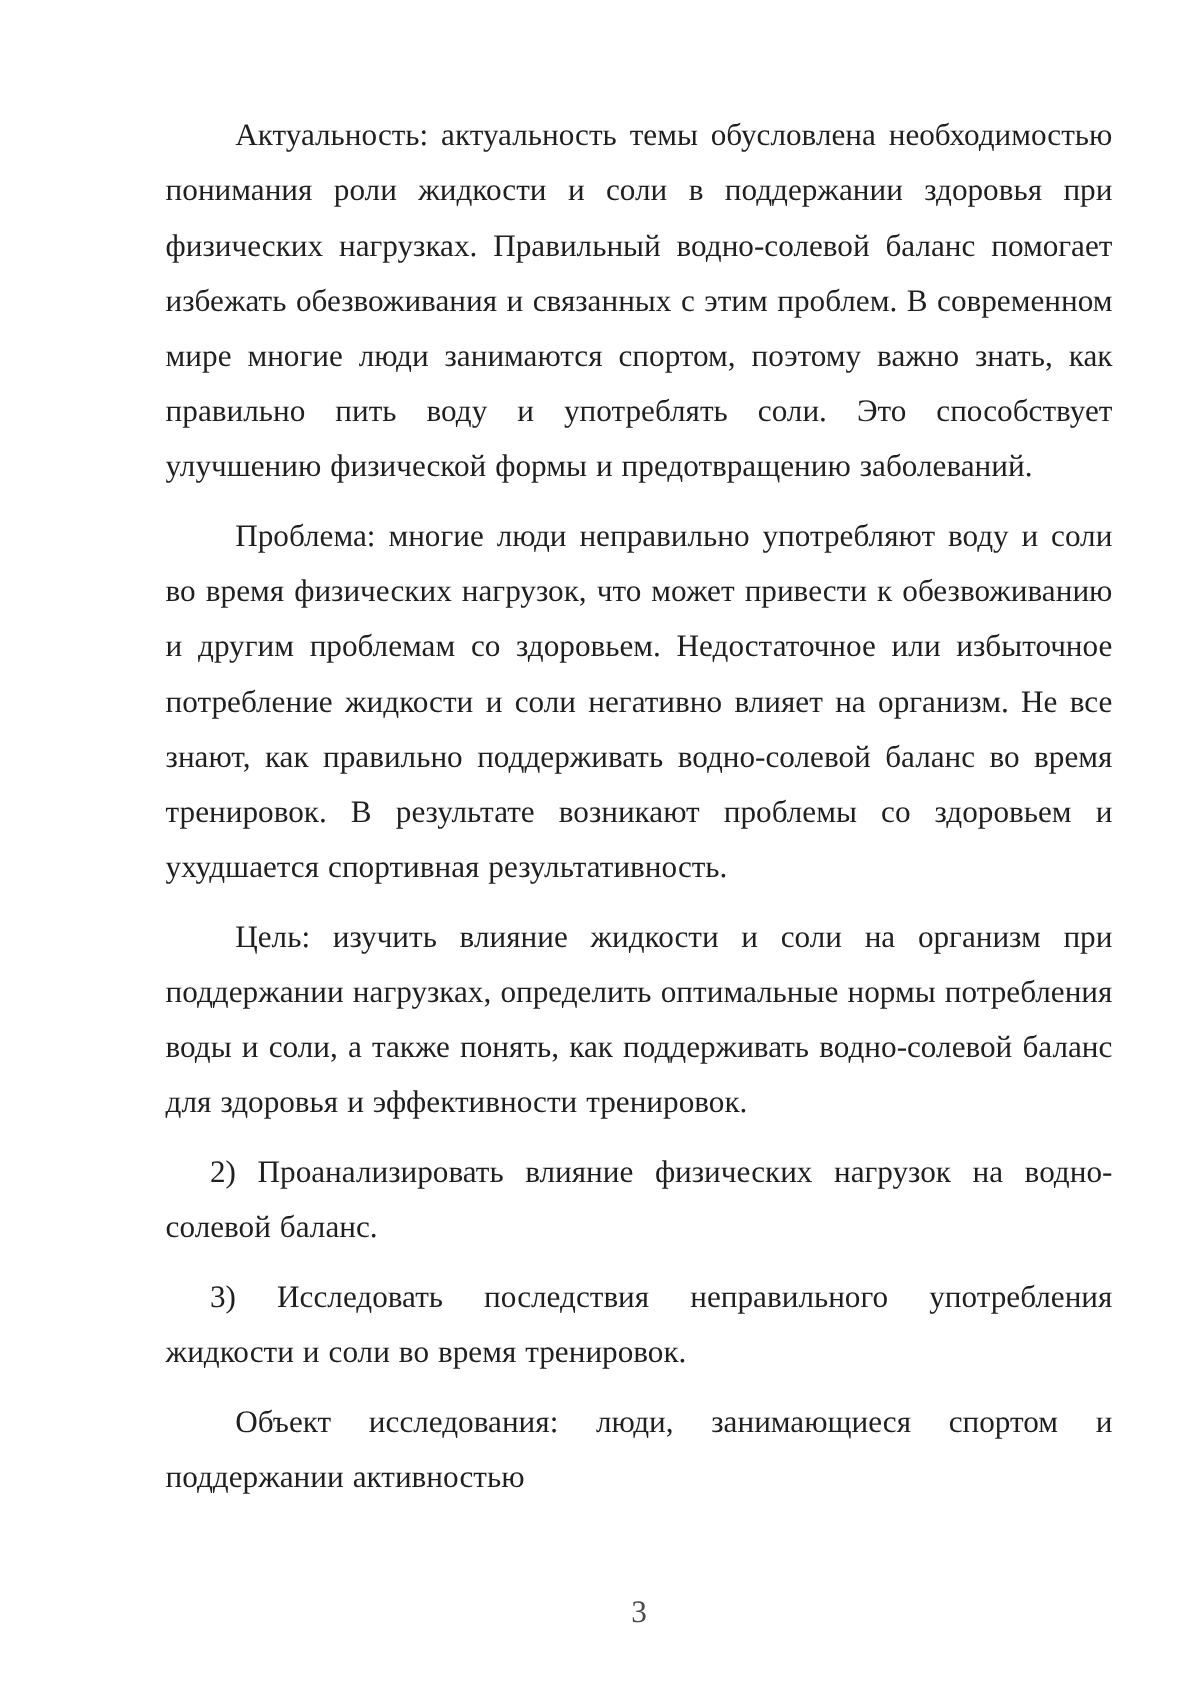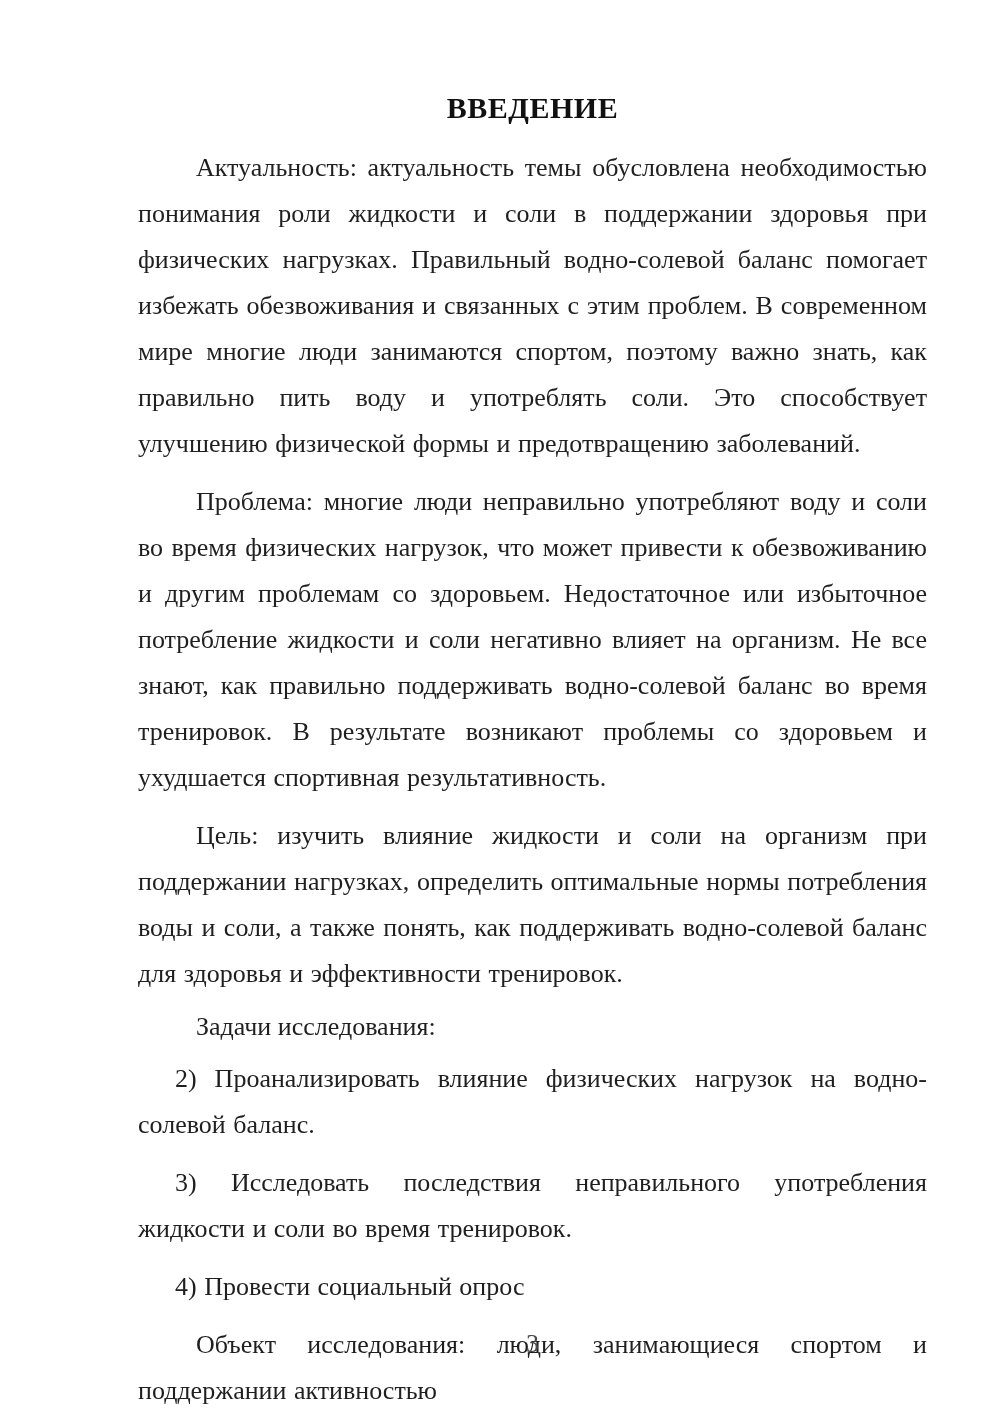--- a/index.html
+++ b/index.html
@@ -52,35 +52,32 @@
     font-size: 26px;
     line-height: 35px;
     color: #4a4a4a;
   }
 </style>
 </head>
 <body>
 
 <div class="page">
   <div class="content">
-    <h1 class="doc-title">ВВЕДЕНИЕ</h1>
 
     <p class="para">Актуальность: актуальность темы обусловлена необходимостью понимания роли жидкости и соли в поддержании здоровья при физических нагрузках. Правильный водно-солевой баланс помогает избежать обезвоживания и связанных с этим проблем. В современном мире многие люди занимаются спортом, поэтому важно знать, как правильно пить воду и употреблять соли. Это способствует улучшению физической формы и предотвращению заболеваний.</p>
 
     <p class="para">Проблема: многие люди неправильно употребляют воду и соли во время физических нагрузок, что может привести к обезвоживанию и другим проблемам со здоровьем. Недостаточное или избыточное потребление жидкости и соли негативно влияет на организм. Не все знают, как правильно поддерживать водно-солевой баланс во время тренировок. В результате возникают проблемы со здоровьем и ухудшается спортивная результативность.</p>
 
     <p class="para">Цель: изучить влияние жидкости и соли на организм при поддержании нагрузках, определить оптимальные нормы потребления воды и соли, а также понять, как поддерживать водно-солевой баланс для здоровья и эффективности тренировок.</p>
 
-    <p class="heading-line">Задачи исследования:</p>
 
 
     <p class="task">2) Проанализировать влияние физических нагрузок на водно-солевой баланс.</p>
 
     <p class="task">3) Исследовать последствия неправильного употребления жидкости и соли во время тренировок.</p>
 
-    <p class="task">4) Провести социальный опрос</p>
 
 
     <p class="para">Объект исследования: люди, занимающиеся спортом и поддержании активностью</p>
   </div>
 
   <div class="page-number">3</div>
 </div>
 
 </body></html>

